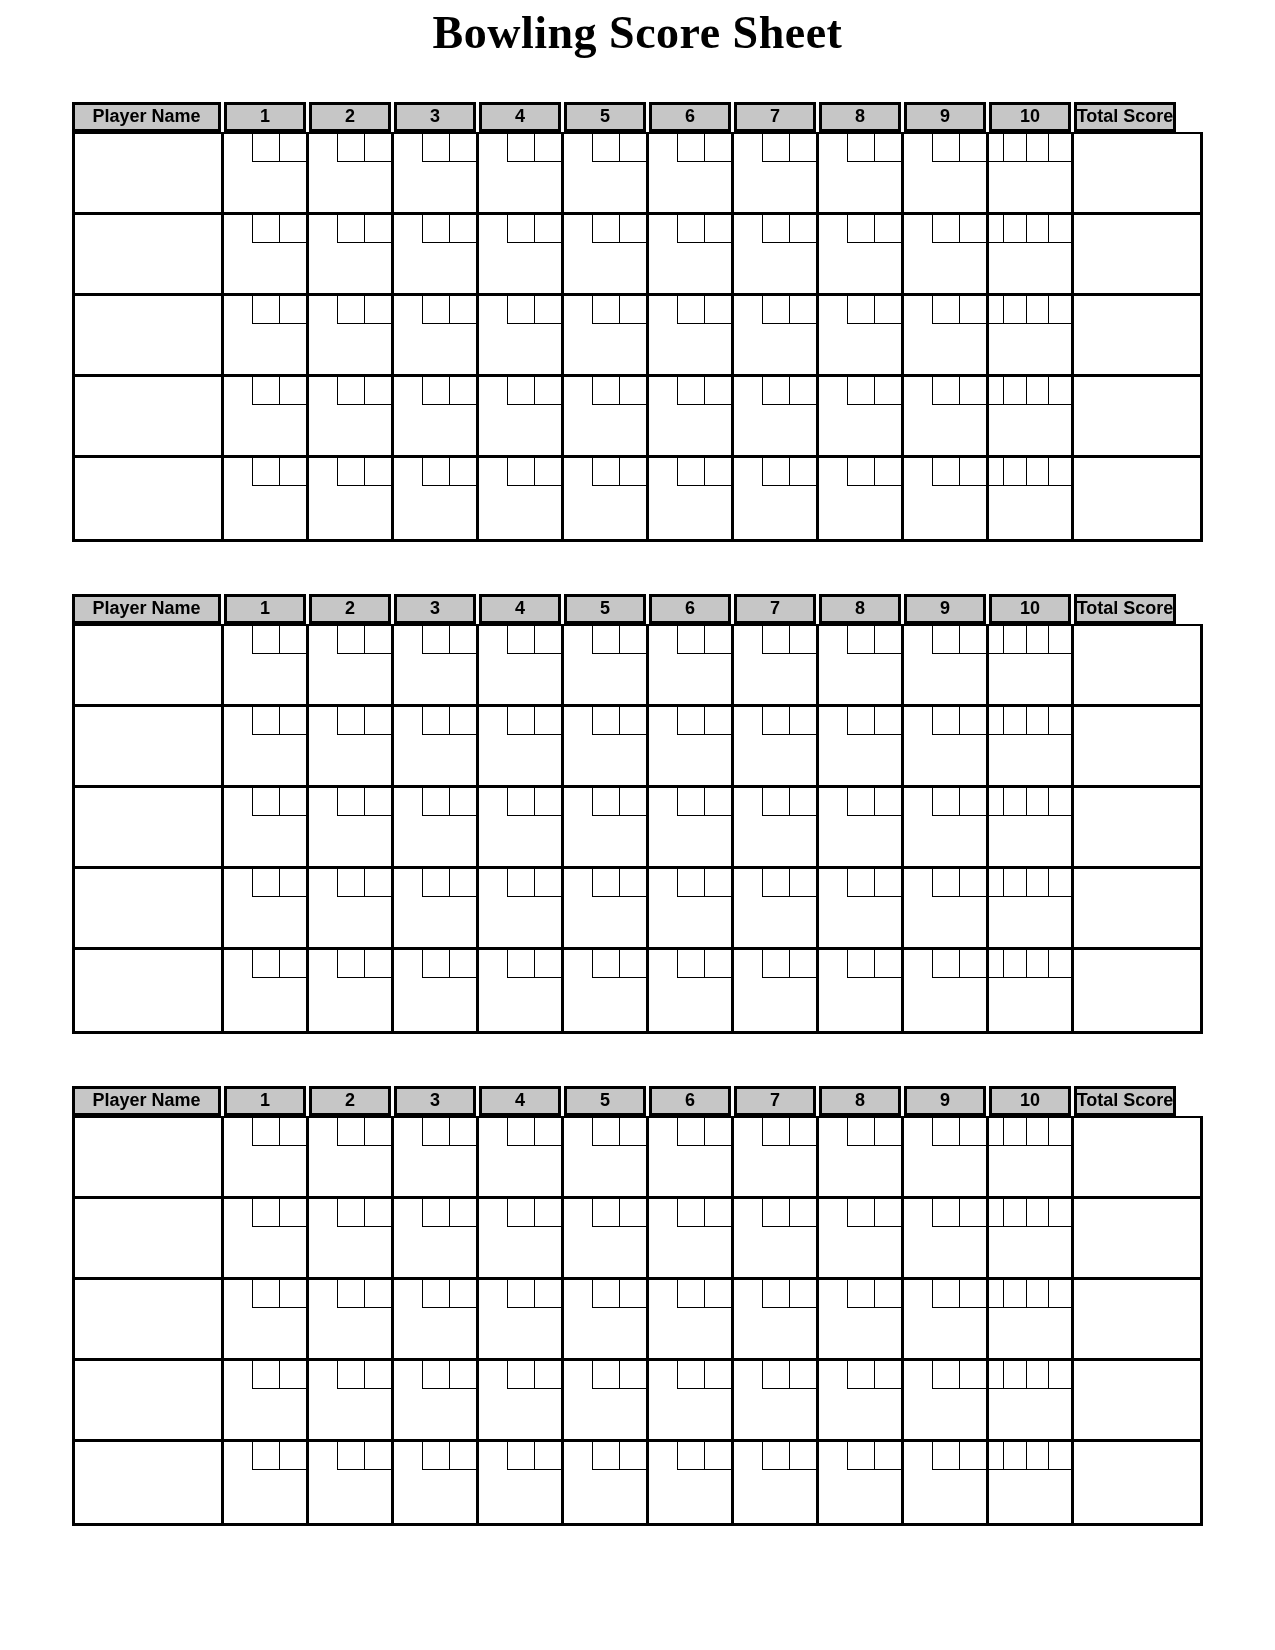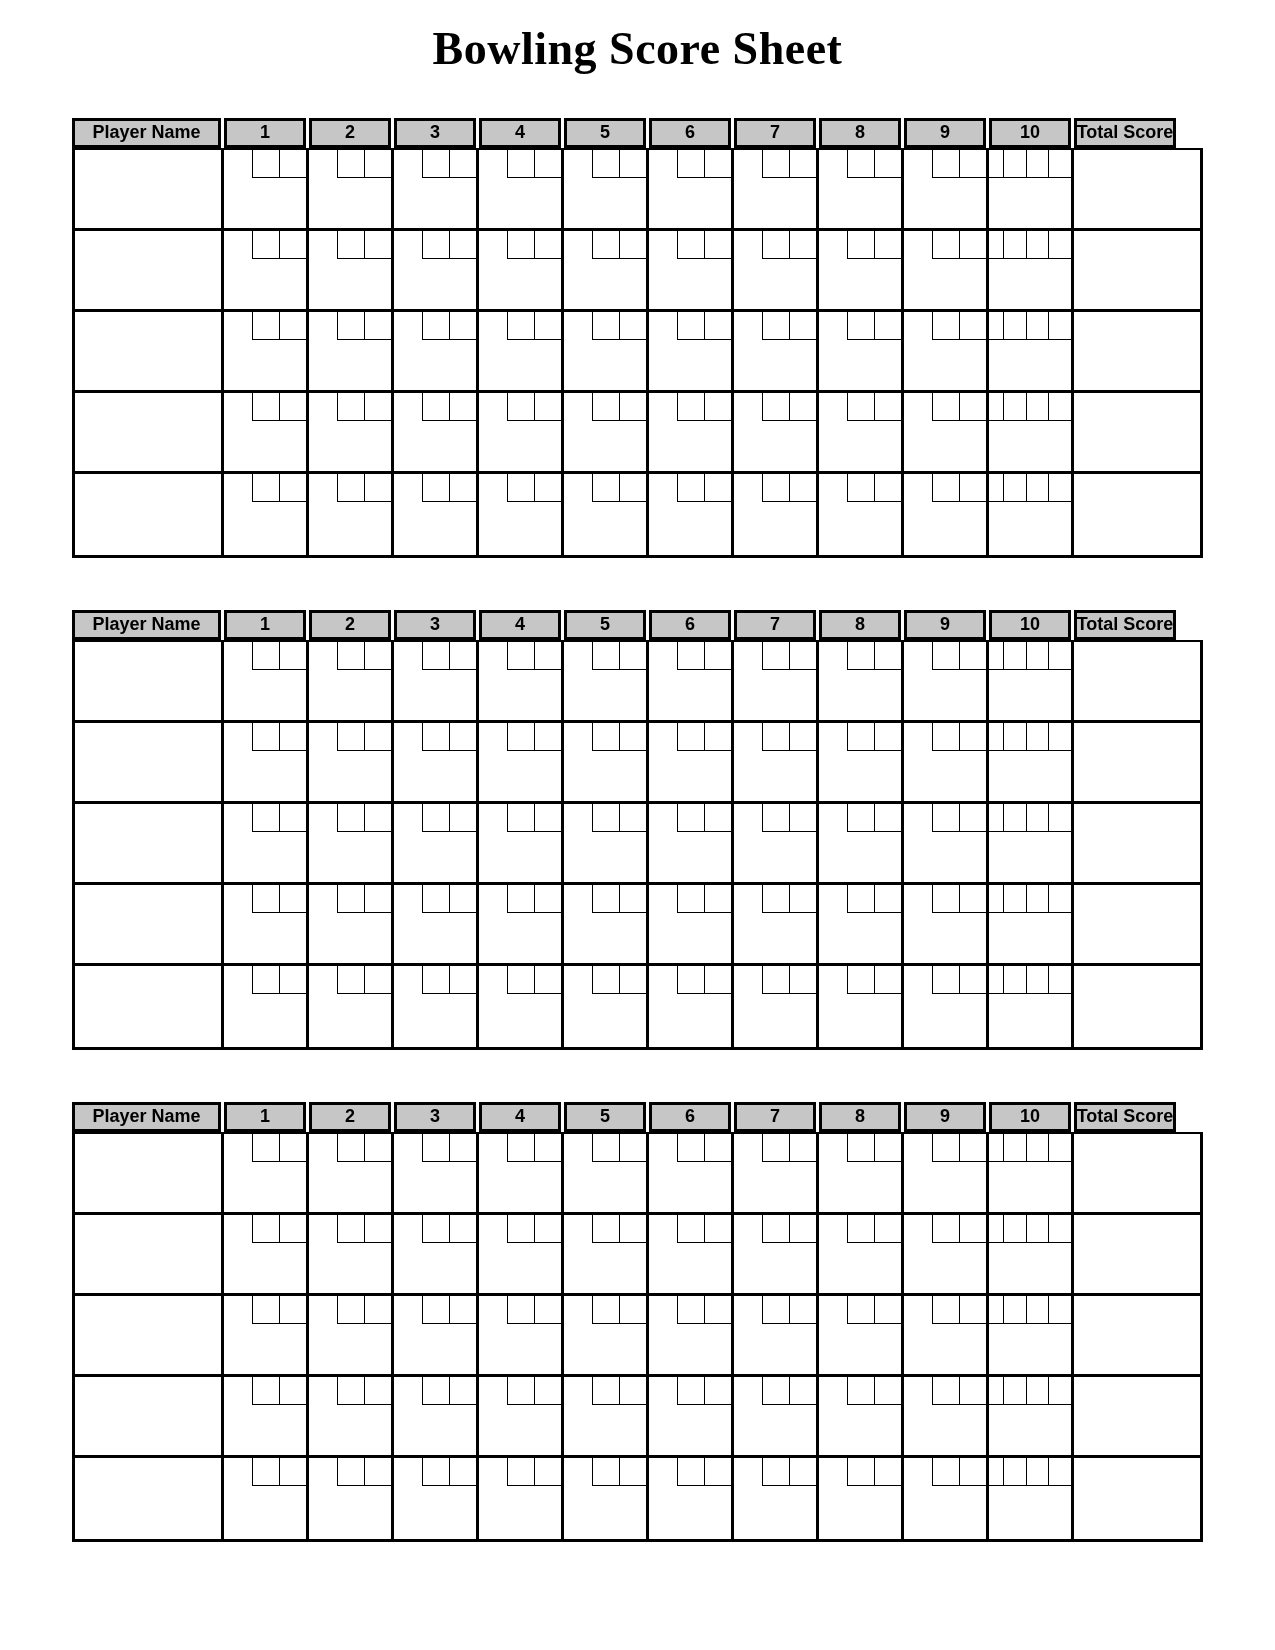--- a/index.html
+++ b/index.html
@@ -8,21 +8,21 @@
     background: #ffffff;
   }
   body {
     width: 1275px; height: 1650px;
     font-family: "Liberation Sans", sans-serif;
     color: #000;
     overflow: hidden;
   }
   .page-title {
     margin: 0;
-    padding-top: 20px;
+    padding-top: 4px;
     text-align: center;
     font-family: "Liberation Serif", serif;
     font-weight: bold;
     font-size: 46px;
     line-height: 1.25;
     letter-spacing: 0.5px;
   }
   .tables-container { margin-top: 40px; }
 
   .score-table { width: 1131px; margin: 0 auto; }

